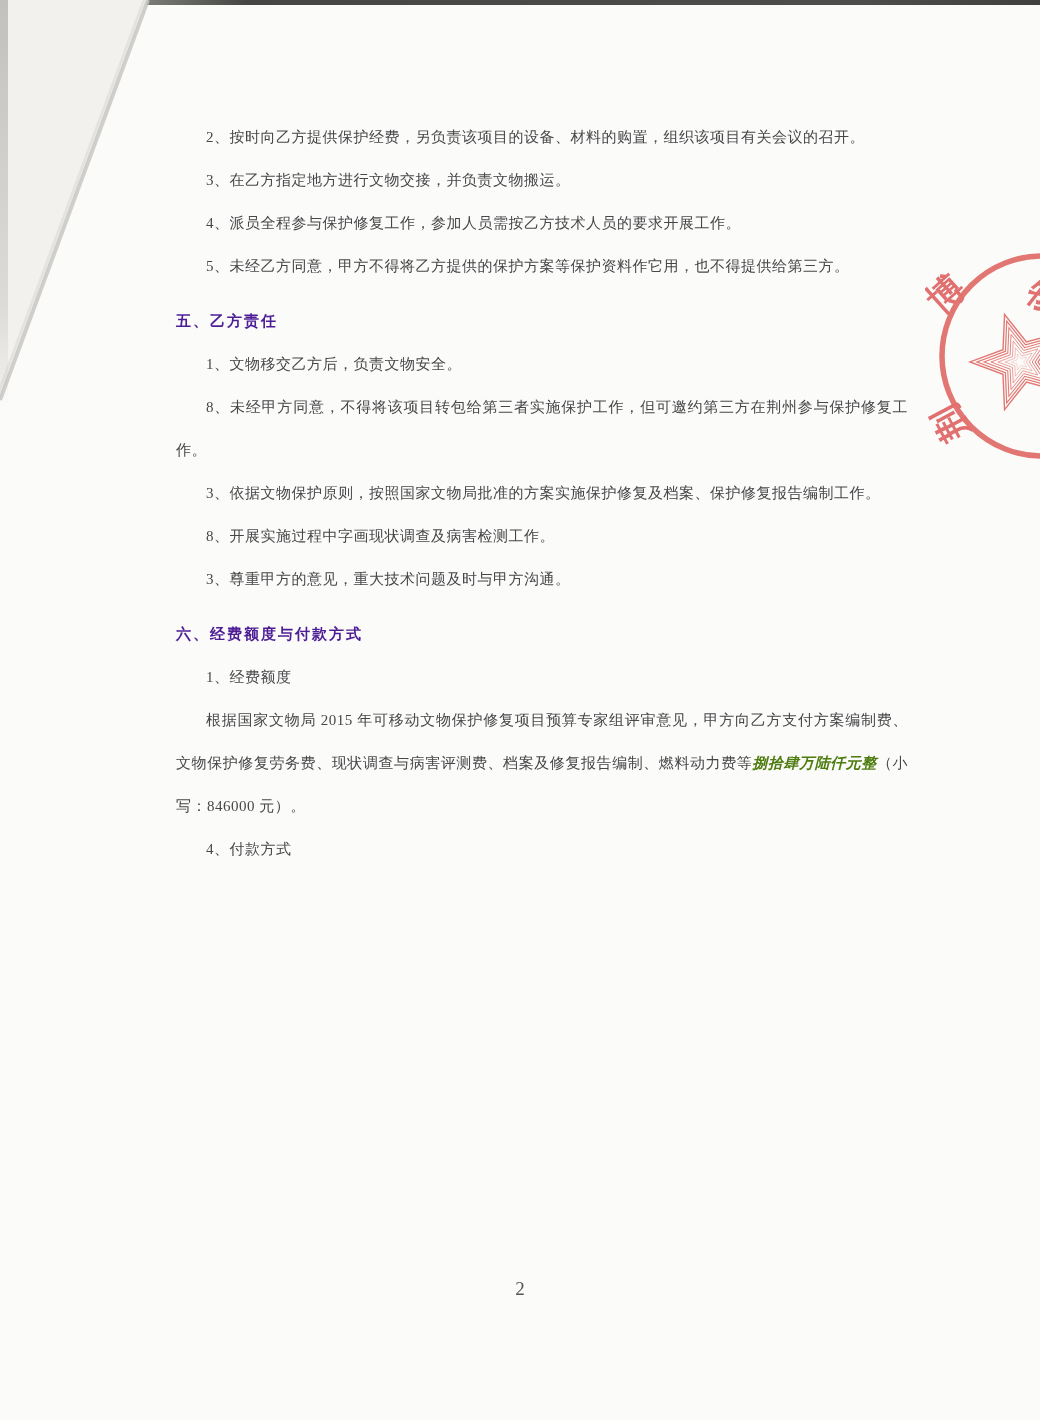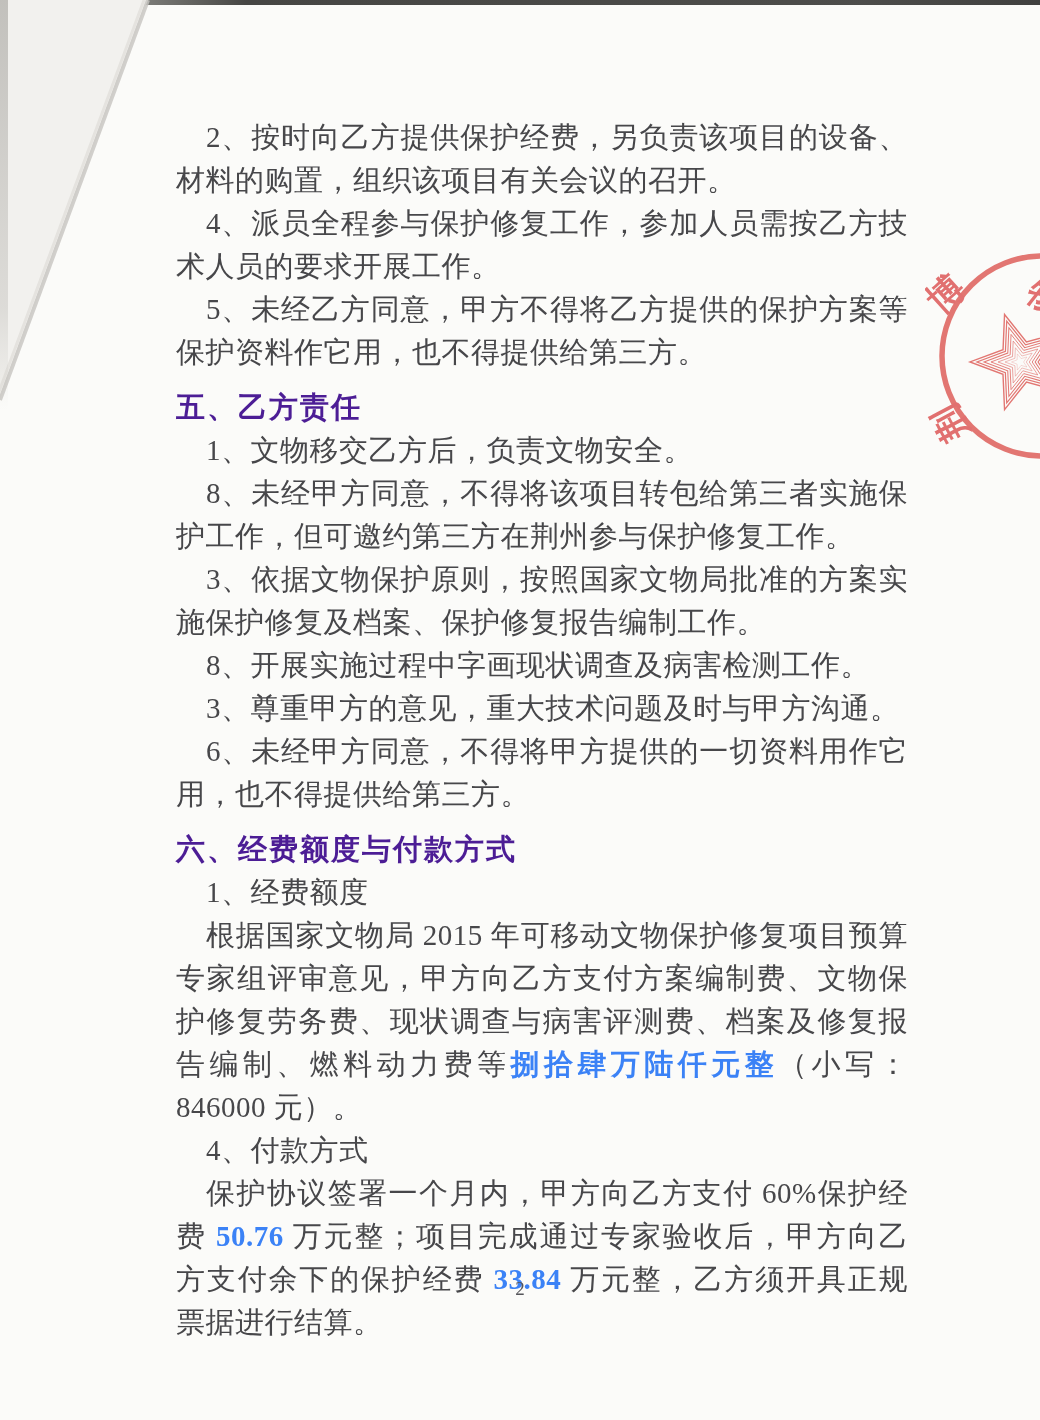--- a/index.html
+++ b/index.html
@@ -14,32 +14,32 @@
   .top-scan-edge{
     position:absolute;left:138px;top:0;width:902px;height:5px;
     background:linear-gradient(to right,#6a6a66,#262624 12%,#2e2e2c 80%,#1f1f1e);
     opacity:.85;
   }
   
   .corner-fold{position:absolute;left:0;top:0;pointer-events:none;}
   
   .doc-text{
     position:absolute;left:176px;top:116px;width:732px;
-    font-size:29px;line-height:43px;color:#47474a;
+    font-size:15px;line-height:43px;color:#47474a;
     text-align:justify;
     letter-spacing:.5px;
   }
   .doc-text p{margin:0;}
   .doc-text p.body-para{text-indent:30px;}
   .doc-text p.heading{
     font-weight:bold;color:#4c1d95;
     margin-top:12px;margin-bottom:0;
     letter-spacing:2px;
   }
-  .doc-text span.bold{font-weight:bold;color:#3b82f6;}
+  .doc-text span.bold{font-weight:bold;color:#4d7c0f;font-style:italic;}
   .page-number{
     position:absolute;left:0;top:1278px;width:1040px;
     text-align:center;font-size:19px;color:#55555a;
   }
   .seal{position:absolute;left:925px;top:245px;width:115px;height:220px;}
   .seal svg{display:block;overflow:hidden;}
 </style>
 </head>
 <body>
 
@@ -78,29 +78,28 @@
         <text x="0" y="0" transform="translate(29,58) rotate(-42)">博</text>
         <text x="0" y="0" transform="translate(114,62) rotate(38)">物</text>
         <text x="0" y="0" transform="translate(36,172) rotate(-118)">荆</text>
       </g>
     </g>
   </svg>
 </div>
 
 <div class="doc-text">
     <p class="body-para"><span>2、按时向乙方提供保护经费，另负责该项目的设备、材料的购置，组织该项目有关会议的召开。</span></p>
+    <p class="body-para"><span>3、在乙方指定地方进行文物交接，并负责文物搬运。</span></p>
     <p class="body-para"><span>4、派员全程参与保护修复工作，参加人员需按乙方技术人员的要求开展工作。</span></p>
     <p class="body-para"><span>5、未经乙方同意，甲方不得将乙方提供的保护方案等保护资料作它用，也不得提供给第三方。</span></p>
     <p class="heading"><span>五、乙方责任</span></p>
     <p class="body-para"><span>1、文物移交乙方后，负责文物安全。</span></p>
     <p class="body-para"><span>8、未经甲方同意，不得将该项目转包给第三者实施保护工作，但可邀约第三方在荆州参与保护修复工作。</span></p>
     <p class="body-para"><span>3、依据文物保护原则，按照国家文物局批准的方案实施保护修复及档案、保护修复报告编制工作。</span></p>
     <p class="body-para"><span>8、开展实施过程中字画现状调查及病害检测工作。</span></p>
     <p class="body-para"><span>3、尊重甲方的意见，重大技术问题及时与甲方沟通。</span></p>
-    <p class="body-para"><span>6、未经甲方同意，不得将甲方提供的一切资料用作它用，也不得提供给第三方。</span></p>
     <p class="heading"><span>六、经费额度与付款方式</span></p>
     <p class="body-para"><span>1、经费额度</span></p>
     <p class="body-para"><span>根据国家文物局 2015 年可移动文物保护修复项目预算专家组评审意见，甲方向乙方支付方案编制费、文物保护修复劳务费、现状调查与病害评测费、档案及修复报告编制、燃料动力费等</span><span class="bold">捌拾肆万陆仟元整</span><span>（小写：846000 元）。</span></p>
     <p class="body-para"><span>4、付款方式</span></p>
-    <p class="body-para"><span>保护协议签署一个月内，甲方向乙方支付 60%保护经费 </span><span class="bold">50.76</span><span> 万元整；项目完成通过专家验收后，甲方向乙方支付余下的保护经费 </span><span class="bold">33.84</span><span> 万元整，乙方须开具正规票据进行结算。</span></p>
   </div>
 
 <div class="page-number">2</div>
 
 </body></html>

